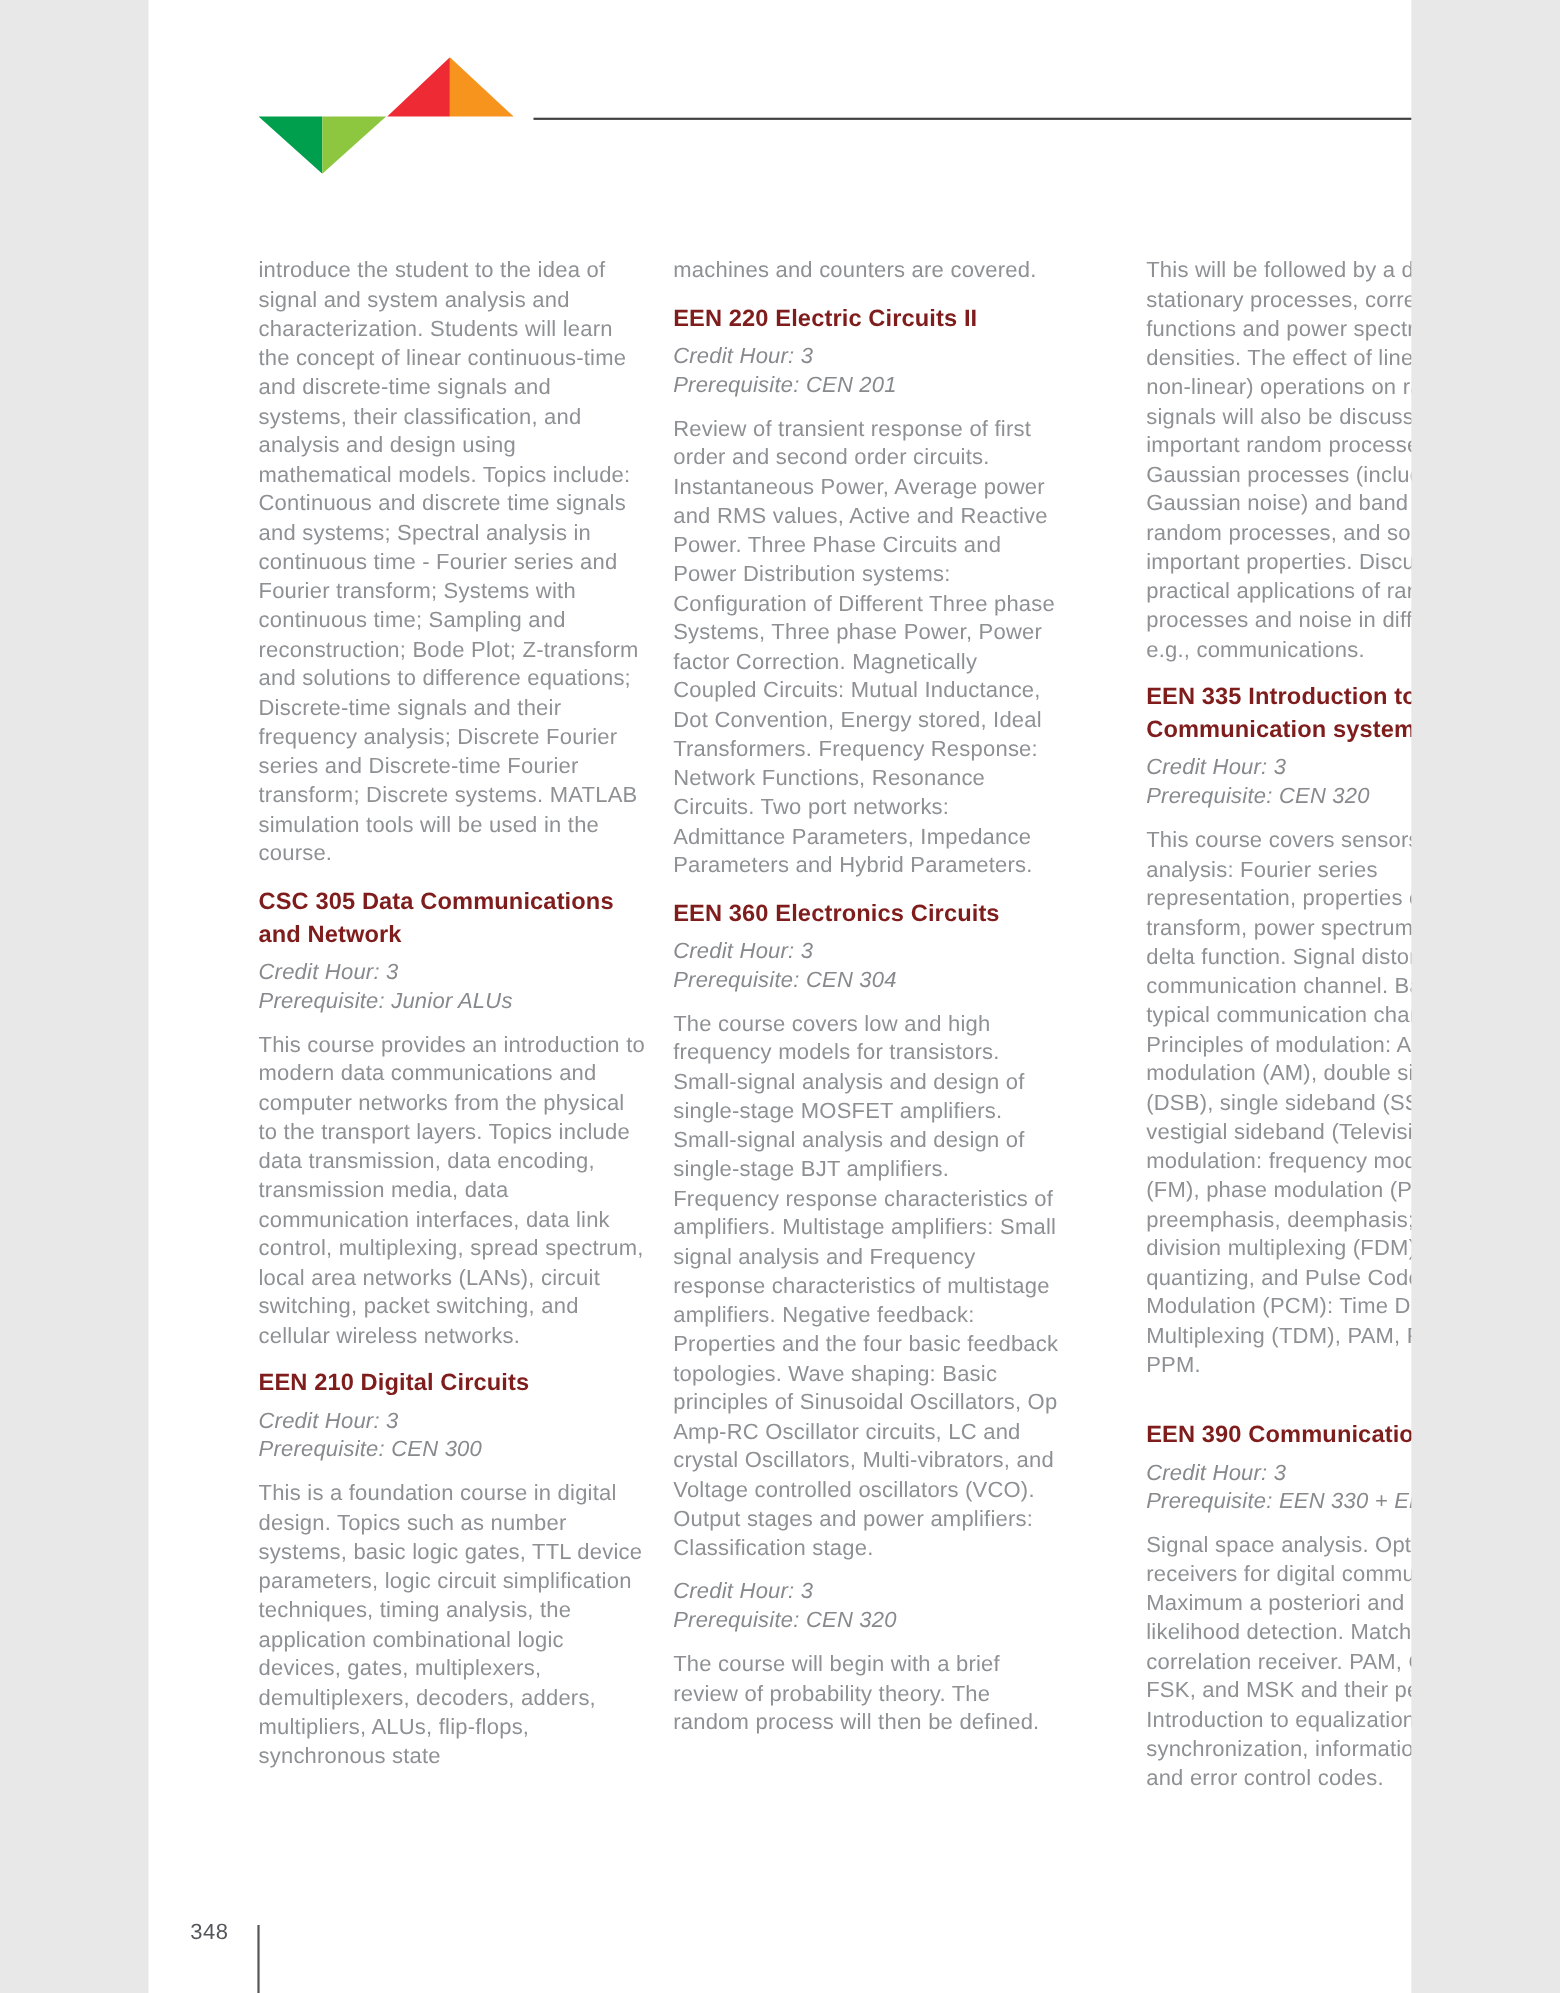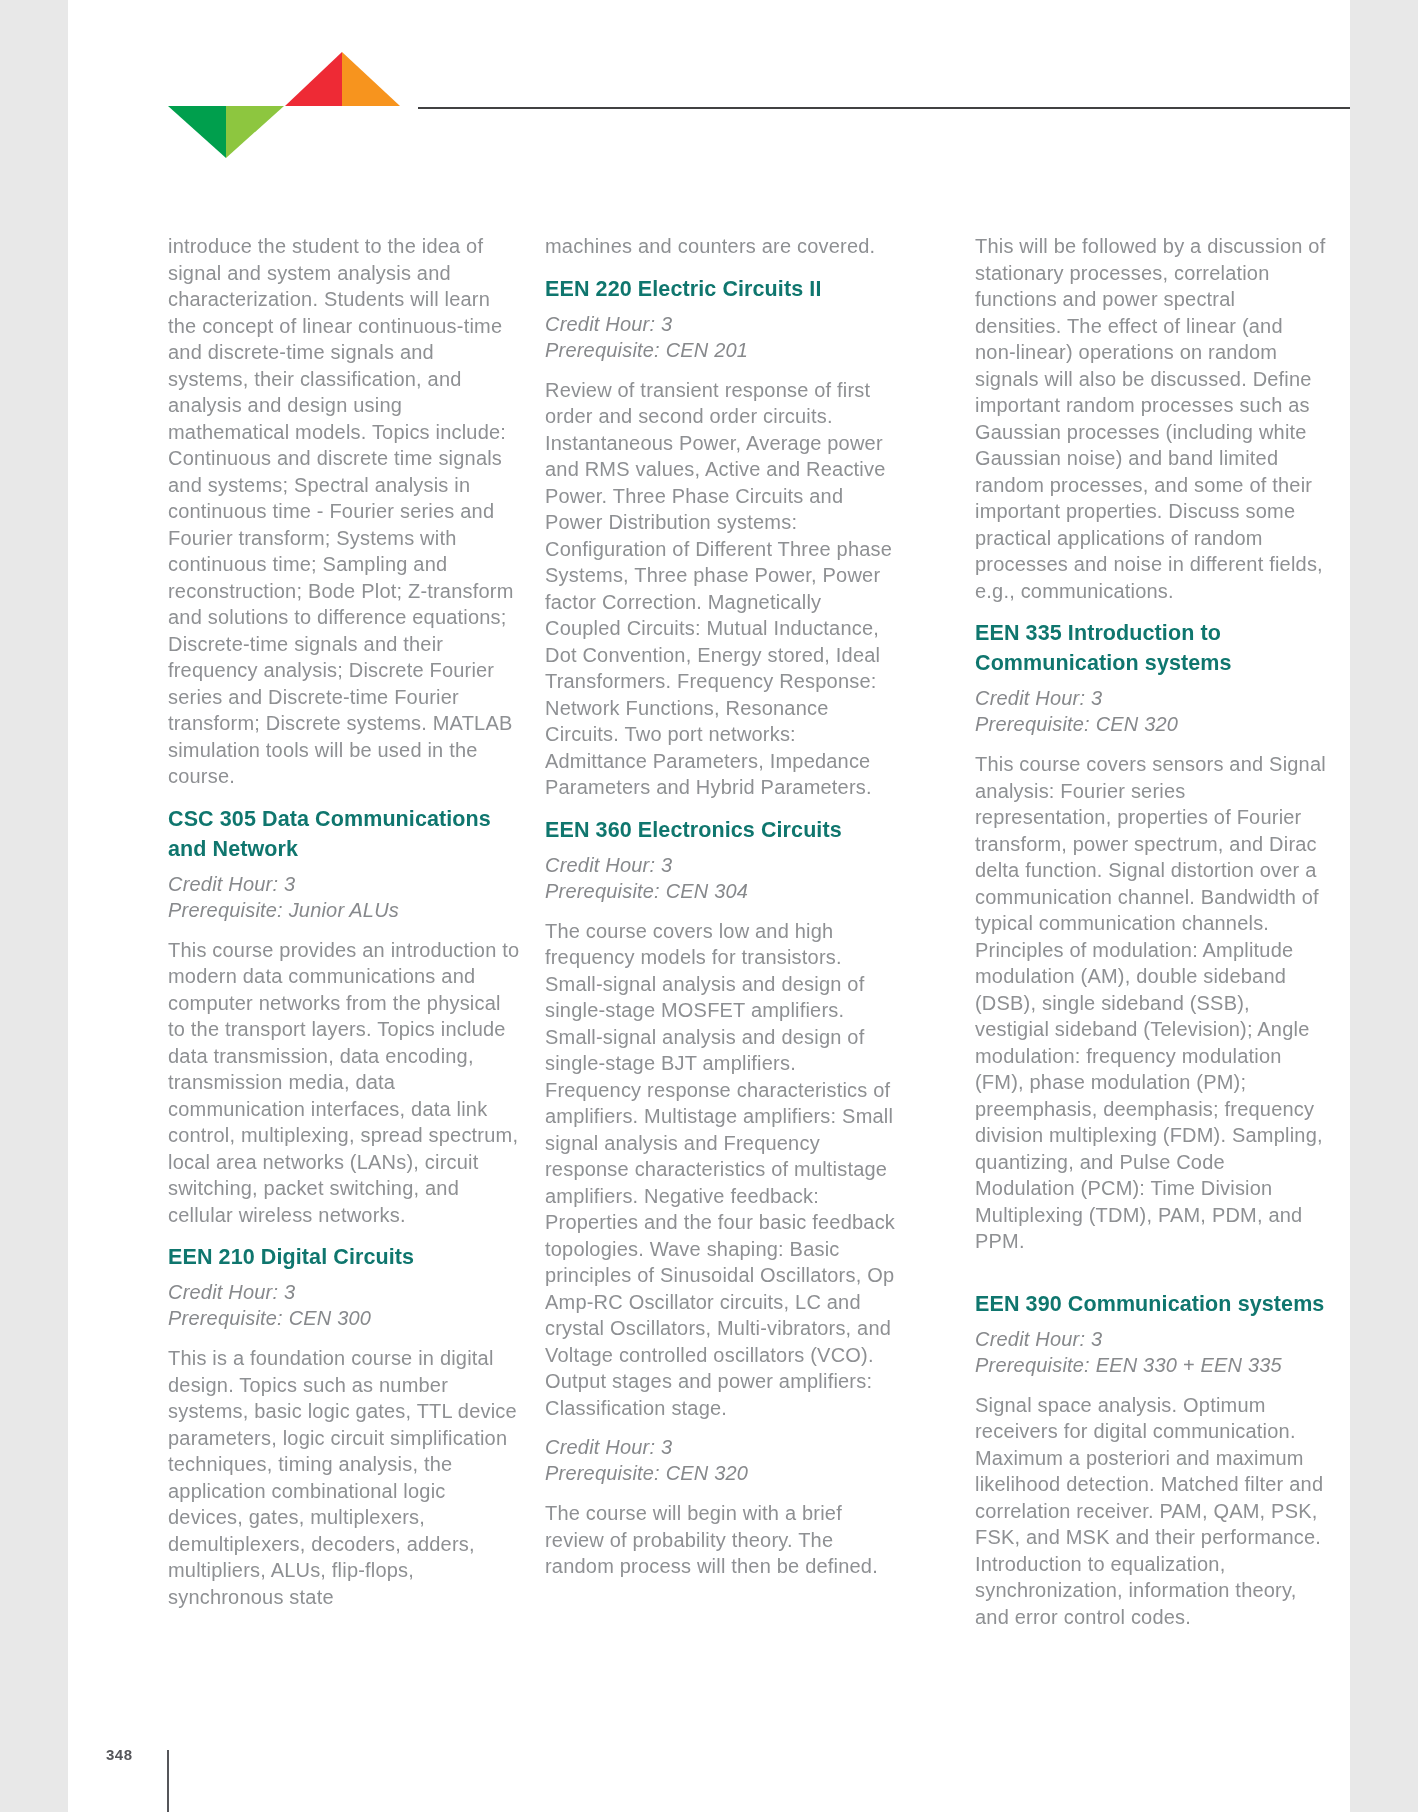--- a/index.html
+++ b/index.html
@@ -1,18 +1,18 @@
 <!DOCTYPE html>
 <html><head>
 <meta charset="utf-8">
 <style>
   html,body{margin:0;padding:0;background:#e8e8e8;}
   .page{
     position:relative;
-    width:1282px;
+    width:1148px;
     height:1812px;
     background:#ffffff;
     font-family:"Liberation Sans", sans-serif;
     overflow:hidden;
     margin:0 auto;
   }
   .logo{position:absolute;left:100px;top:52px;width:232px;height:106px;}
   .header-rule{position:absolute;left:350px;top:107px;width:1040px;height:2px;background:#414142;}
   .col{
     position:absolute;
@@ -26,30 +26,30 @@
     letter-spacing:0.2px;
   }
   .col-1{left:100px;}
   .col-2{left:477px;}
   .col-3{left:907px;}
   p.body{margin:0 0 13px 0;}
   .course-title{
     font-size:21.5px;
     line-height:30px;
     font-weight:700;
-    color:#0f766e;
+    color:#7f1d1d;
     letter-spacing:0.1px;
     margin:14px 0 7px 0;
   }
   .gap-lg{margin-top:34px;}
   .meta-block{margin:0 0 14px 0;}
   .meta{font-style:italic;color:#87898c;line-height:26px;margin:0;}
   .page-number{
     position:absolute;left:38px;top:1746px;
-    font-size:15px;font-weight:700;color:#55565a;letter-spacing:0.5px;
+    font-size:20px;font-weight:400;color:#55565a;letter-spacing:0.5px;
   }
   .footer-rule{position:absolute;left:99px;top:1750px;width:2px;height:62px;background:#55565a;}
 </style>
 </head>
 <body>
 
 <div class="page">
 
   <svg class="logo" viewBox="0 0 232 106" xmlns="http://www.w3.org/2000/svg">
     <polygon points="0,54 58,54 58,106" fill="#009F4D"></polygon>

